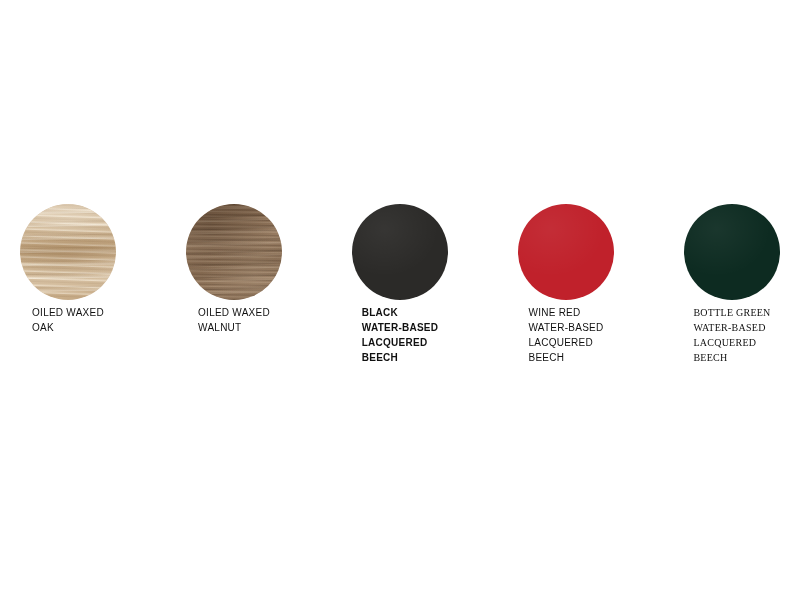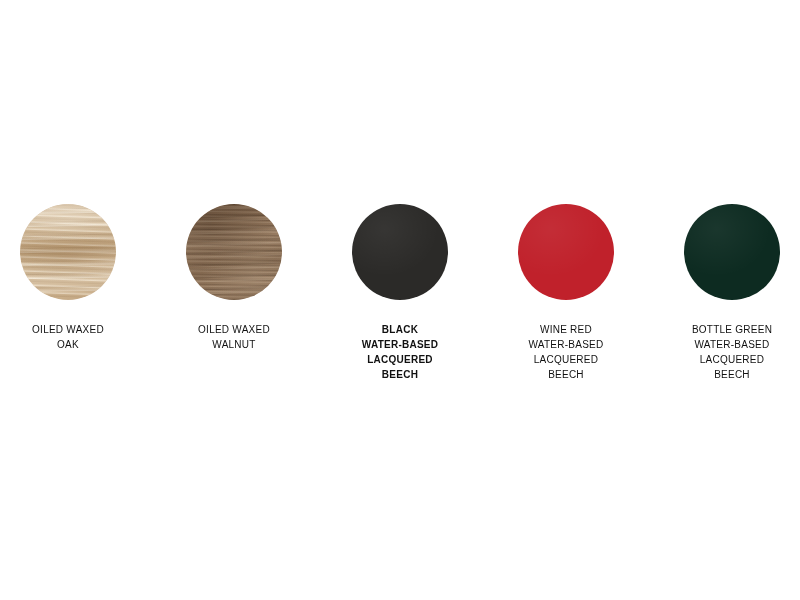--- a/index.html
+++ b/index.html
@@ -142,26 +142,25 @@
       radial-gradient(ellipse 80% 60% at 72% 74%, rgba(214,196,172,0.16) 0%, rgba(214,196,172,0.00) 70%);
   }
 
   
   .finish-solid .grain-sheen {
     background-image:
       radial-gradient(ellipse 85% 75% at 34% 26%, rgba(255,255,255,0.055) 0%, rgba(255,255,255,0.00) 66%);
   }
 
   .swatch-label {
-    margin-top: 22px;
+    margin-top: 5px;
     font-size: 10px;
     line-height: 15px;
     letter-spacing: 0.25px;
     color: #111111;
-    text-align: center;
     text-transform: uppercase;
     white-space: pre-line;
   }
 </style>
 </head>
 <body style="background: rgb(255, 255, 255);">
 
 <div id="swatch-gallery">
 
   <div class="swatch-item">
@@ -203,19 +202,19 @@
     <div class="swatch-label" style="color: rgb(17, 17, 17);">WINE RED
 WATER-BASED
 LACQUERED
 BEECH</div>
   </div>
 
   <div class="swatch-item">
     <div class="swatch-disc finish-solid" id="disc-bottle-green" style="background-color: rgb(13, 43, 33);">
       <div class="grain grain-sheen"></div>
     </div>
-    <div class="swatch-label" style="color: rgb(17, 17, 17);">BOTTLE GREEN
+    <div class="swatch-label" style="color: rgb(17, 17, 17); font-family: Liberation Serif, serif;">BOTTLE GREEN
 WATER-BASED
 LACQUERED
 BEECH</div>
   </div>
 
 </div>
 
 </body></html>

